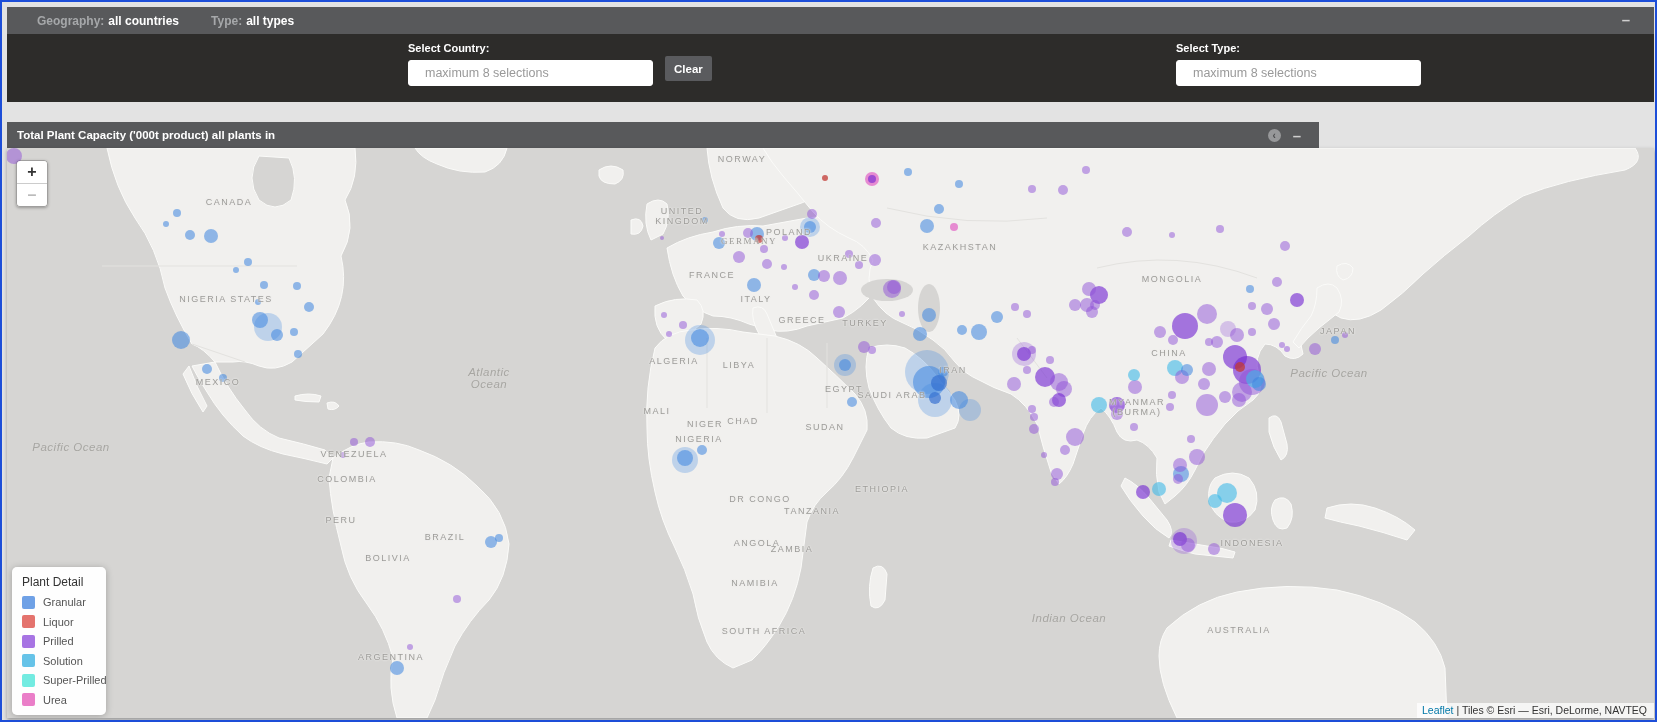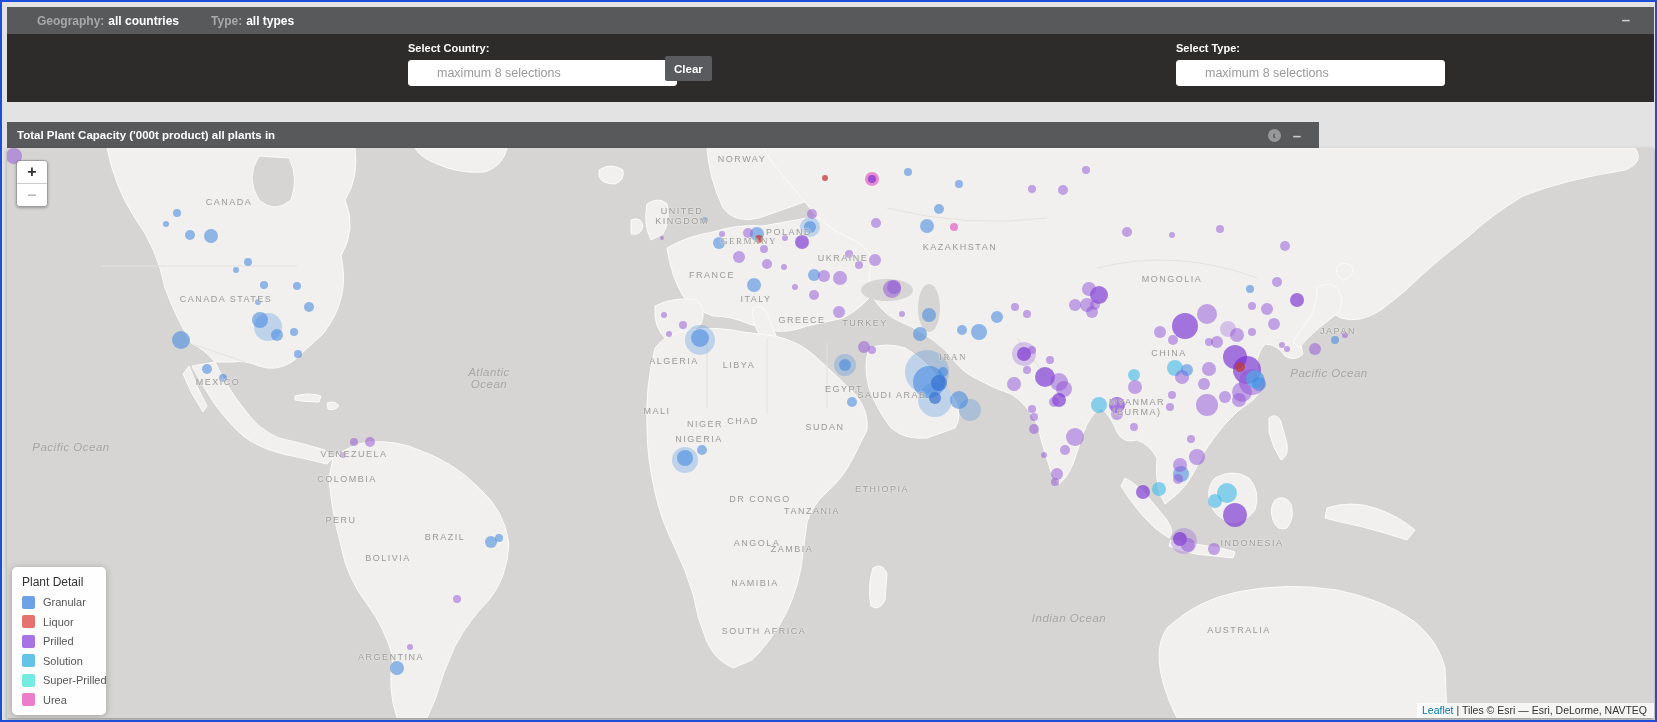--- a/index.html
+++ b/index.html
@@ -13,21 +13,21 @@
   .tb-group{white-space:nowrap;}
   .tb-group + .tb-group{margin-left:32px;}
   .tb-label{color:#a6a8aa;}
   .tb-value{color:#ffffff;margin-left:4px;}
   .tb-min{position:absolute;right:24px;top:4px;color:#cfcfcf;font-size:15px;font-weight:bold;
           cursor:pointer;line-height:18px;}
   
   .filterbar{position:absolute;left:5px;top:32px;width:1647px;height:68px;background:#2d2c2a;}
   .field{position:absolute;top:8px;}
   .field label{display:block;color:#ffffff;font-size:11px;font-weight:bold;margin-bottom:6px;}
-  .field input{width:211px;height:24px;border:1px solid #fff;border-radius:3px;padding:0 28px;
+  .field input{width:211px;height:24px;border:1px solid #fff;border-radius:3px;padding:0 16px;
                font-family:"Liberation Sans",sans-serif;font-size:12.5px;color:#555;outline:none;}
   .field input::placeholder{color:#999;opacity:1;}
   .field.country{left:401px;}
   .field.type{left:1169px;}
   .clear-btn{position:absolute;left:658px;top:22px;min-width:42px;height:25px;background:#5a5b5e;
              border:none;border-radius:2px;color:#fff;font-size:11.5px;font-weight:bold;
              font-family:"Liberation Sans",sans-serif;cursor:pointer;padding:0 9px;}
   
   .panel-header{position:absolute;left:5px;top:120px;width:1312px;height:26px;background:#58595b;}
   .ph-title{position:absolute;left:10px;top:0;line-height:26px;color:#fff;font-size:11.5px;font-weight:bold;}
@@ -351,21 +351,21 @@
         <div class="bubble" style="left: 1162px; top: 84px; width: 6px; height: 6px; background: rgb(143, 82, 216); opacity: 0.5;"></div>
         <div class="bubble" style="left: 892px; top: 163px; width: 6px; height: 6px; background: rgb(143, 82, 216); opacity: 0.5;"></div>
         <div class="bubble" style="left: 1034px; top: 304px; width: 6px; height: 6px; background: rgb(143, 82, 216); opacity: 0.5;"></div>
         <div class="bubble" style="left: 1272px; top: 194px; width: 6px; height: 6px; background: rgb(143, 82, 216); opacity: 0.5;"></div>
         <div class="bubble" style="left: 1277px; top: 198px; width: 6px; height: 6px; background: rgb(143, 82, 216); opacity: 0.5;"></div>
         <div class="bubble" style="left: 1335px; top: 184px; width: 6px; height: 6px; background: rgb(143, 82, 216); opacity: 0.5;"></div>
         <div class="bubble" style="left: 653px; top: 88px; width: 4px; height: 4px; background: rgb(143, 82, 216); opacity: 0.5;"></div>
       </div>
     <div id="labels">
         <div class="map-label lbl-country" style="left: 222px; top: 54px;">CANADA</div>
-        <div class="map-label lbl-country" style="left: 219px; top: 151px;">CANADA STATES</div>
+        <div class="map-label lbl-country" style="left: 219px; top: 151px;">NIGERIA STATES</div>
         <div class="map-label lbl-country" style="left: 211px; top: 234px;">MEXICO</div>
         <div class="map-label lbl-country" style="left: 347px; top: 306px;">VENEZUELA</div>
         <div class="map-label lbl-country" style="left: 340px; top: 331px;">COLOMBIA</div>
         <div class="map-label lbl-country" style="left: 334px; top: 372px;">PERU</div>
         <div class="map-label lbl-country" style="left: 438px; top: 389px;">BRAZIL</div>
         <div class="map-label lbl-country" style="left: 381px; top: 410px;">BOLIVIA</div>
         <div class="map-label lbl-country" style="left: 384px; top: 509px;">ARGENTINA</div>
         <div class="map-label lbl-country" style="left: 735px; top: 11px;">NORWAY</div>
         <div class="map-label lbl-country" style="left: 675px; top: 68px;">UNITED
 KINGDOM</div>
@@ -373,21 +373,21 @@
         <div class="map-label lbl-country" style="left: 782px; top: 84px;">POLAND</div>
         <div class="map-label lbl-country" style="left: 705px; top: 127px;">FRANCE</div>
         <div class="map-label lbl-country" style="left: 836px; top: 110px;">UKRAINE</div>
         <div class="map-label lbl-country" style="left: 749px; top: 151px;">ITALY</div>
         <div class="map-label lbl-country" style="left: 795px; top: 172px;">GREECE</div>
         <div class="map-label lbl-country" style="left: 858px; top: 175px;">TURKEY</div>
         <div class="map-label lbl-country" style="left: 953px; top: 99px;">KAZAKHSTAN</div>
         <div class="map-label lbl-country" style="left: 1165px; top: 131px;">MONGOLIA</div>
         <div class="map-label lbl-country" style="left: 1162px; top: 205px;">CHINA</div>
         <div class="map-label lbl-country" style="left: 1331px; top: 183px;">JAPAN</div>
-        <div class="map-label lbl-country" style="left: 946px; top: 209px; font-family: Liberation Serif, serif;">IRAN</div>
+        <div class="map-label lbl-country" style="left: 946px; top: 222px;">IRAN</div>
         <div class="map-label lbl-country" style="left: 885px; top: 247px;">SAUDI ARAB</div>
         <div class="map-label lbl-country" style="left: 837px; top: 241px;">EGYPT</div>
         <div class="map-label lbl-country" style="left: 818px; top: 279px;">SUDAN</div>
         <div class="map-label lbl-country" style="left: 875px; top: 341px;">ETHIOPIA</div>
         <div class="map-label lbl-country" style="left: 667px; top: 213px;">ALGERIA</div>
         <div class="map-label lbl-country" style="left: 732px; top: 217px;">LIBYA</div>
         <div class="map-label lbl-country" style="left: 650px; top: 263px;">MALI</div>
         <div class="map-label lbl-country" style="left: 698px; top: 276px;">NIGER</div>
         <div class="map-label lbl-country" style="left: 736px; top: 273px;">CHAD</div>
         <div class="map-label lbl-country" style="left: 692px; top: 291px;">NIGERIA</div>

